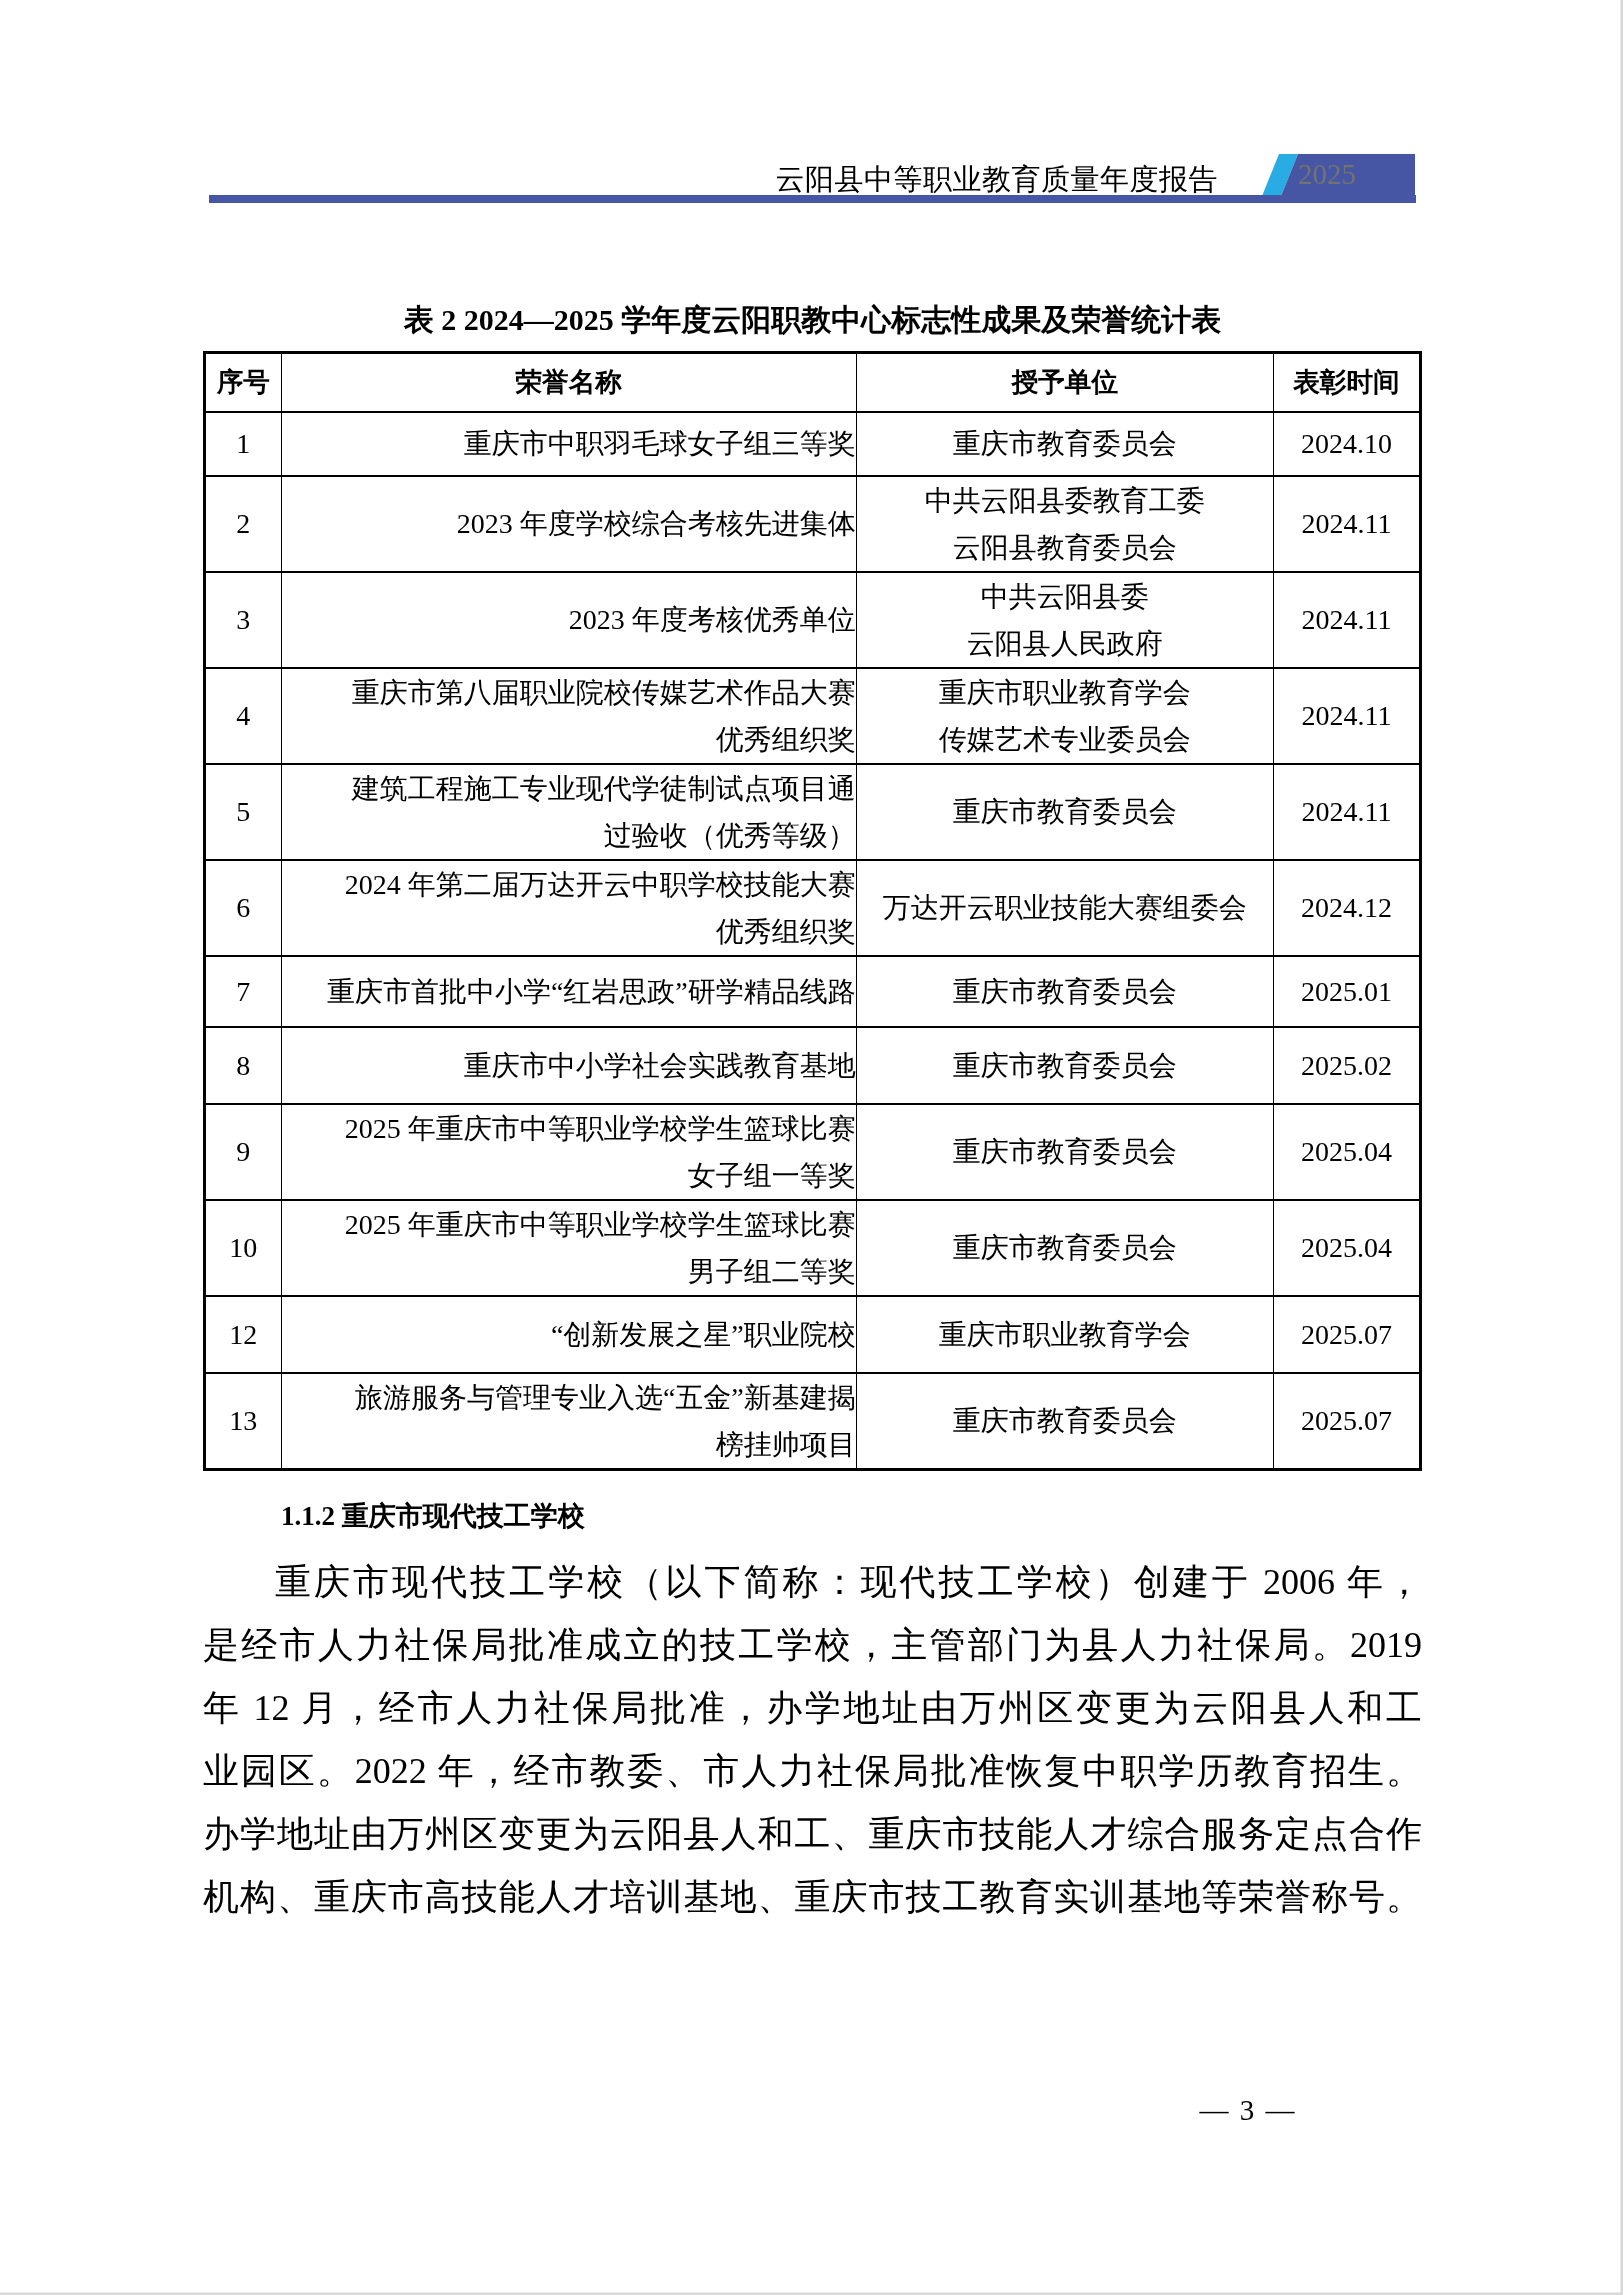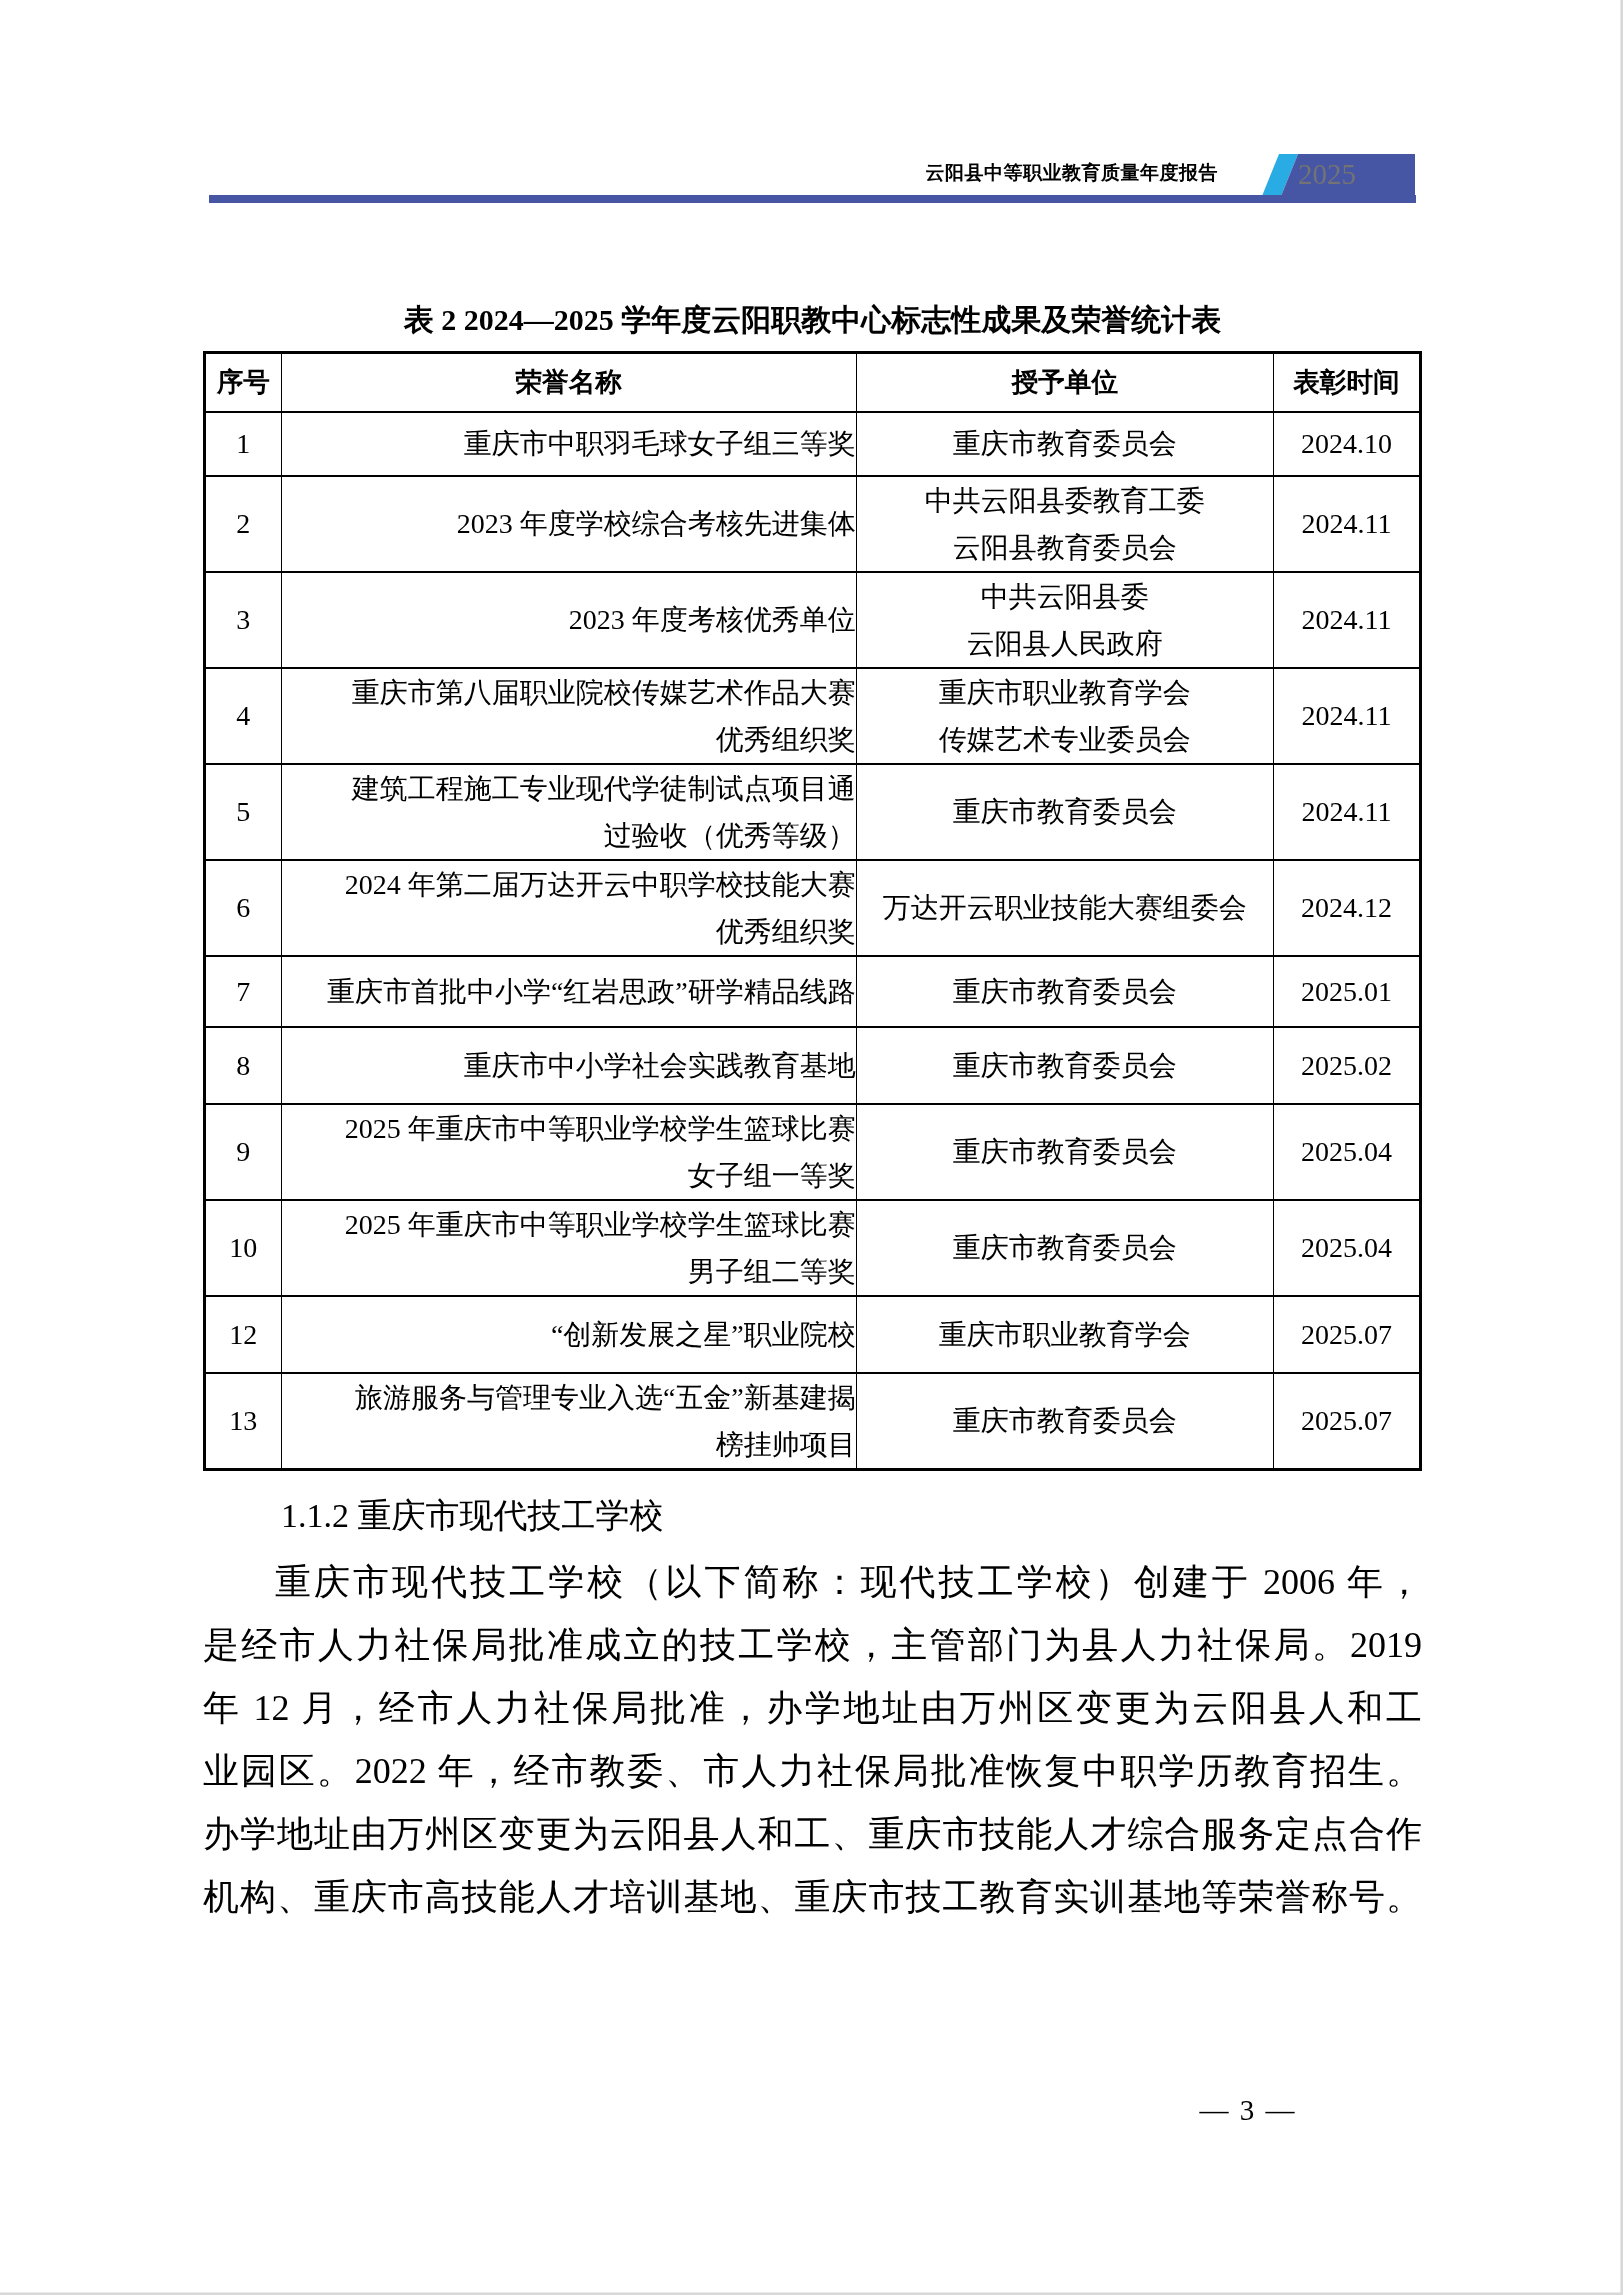--- a/index.html
+++ b/index.html
@@ -16,22 +16,22 @@
     font-family: "Liberation Serif", "DejaVu Serif", serif;
     color: #000000;
     box-shadow: inset -2.6px -2.6px 0 0 #d8d8d8;
   }
 
   
   .header-title {
     position: absolute;
     top: 160px;
     right: 405px;
-    font-size: 19px;
-    font-weight: 700;
+    font-size: 29px;
+    font-weight: 400;
     letter-spacing: 0.5px;
     white-space: nowrap;
   }
   .badge {
     position: absolute;
     left: 1247px;
     top: 154px;
     width: 168px;
     height: 41px;
     overflow: hidden;
@@ -117,22 +117,22 @@
     white-space: pre-line;
   }
   td.c-no   { text-align: center; }
   td.c-name { text-align: right; padding-left: 16.4px; padding-right: 12.3px; }
   td.c-unit { text-align: center; }
   td.c-time { text-align: center; }
 
   .section-heading {
     margin: 23.5px 0 0 0;
     padding-left: 78px;
-    font-size: 34px;
-    font-weight: 400;
+    font-size: 27px;
+    font-weight: 700;
     line-height: 44px;
   }
   .para { margin-top: 13.3px; }
   .para-line {
     font-size: 36px;
     line-height: 63px;
     text-align: justify;
     text-align-last: justify;
   }
   .para-line.first { text-indent: 72px; }

